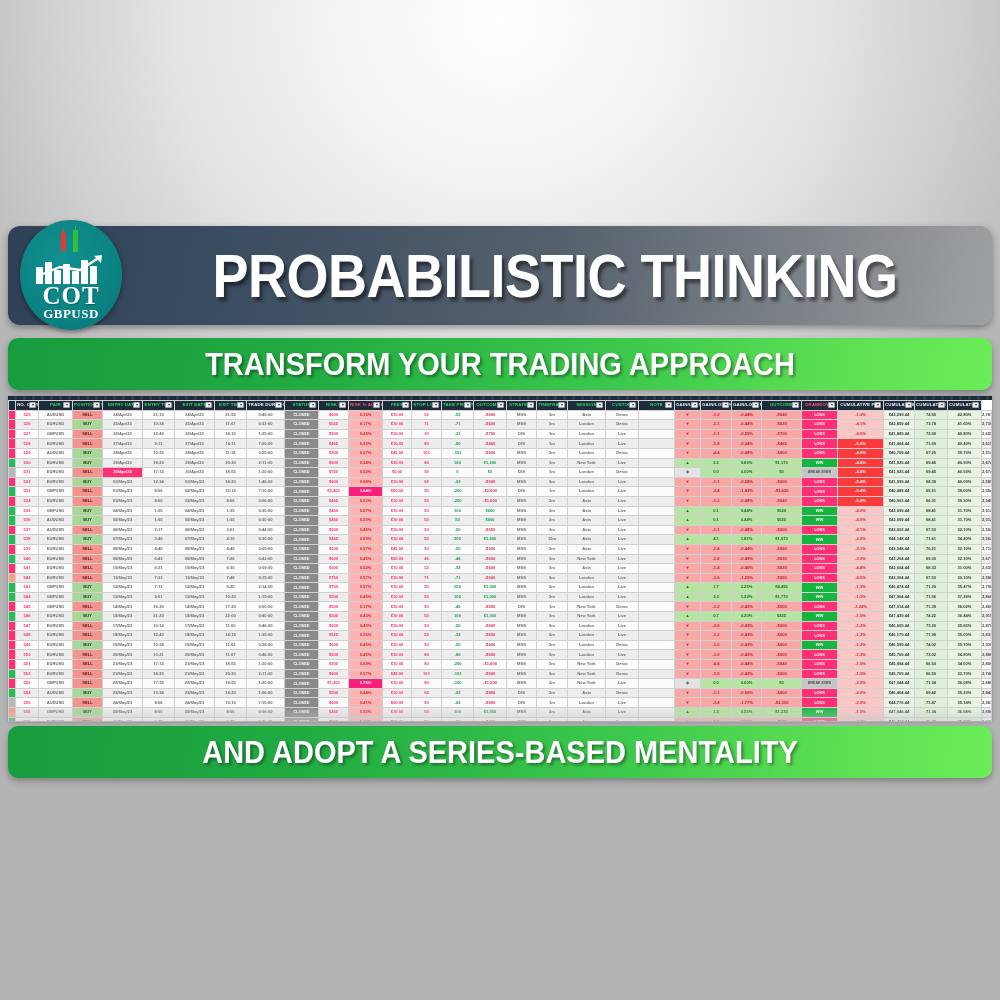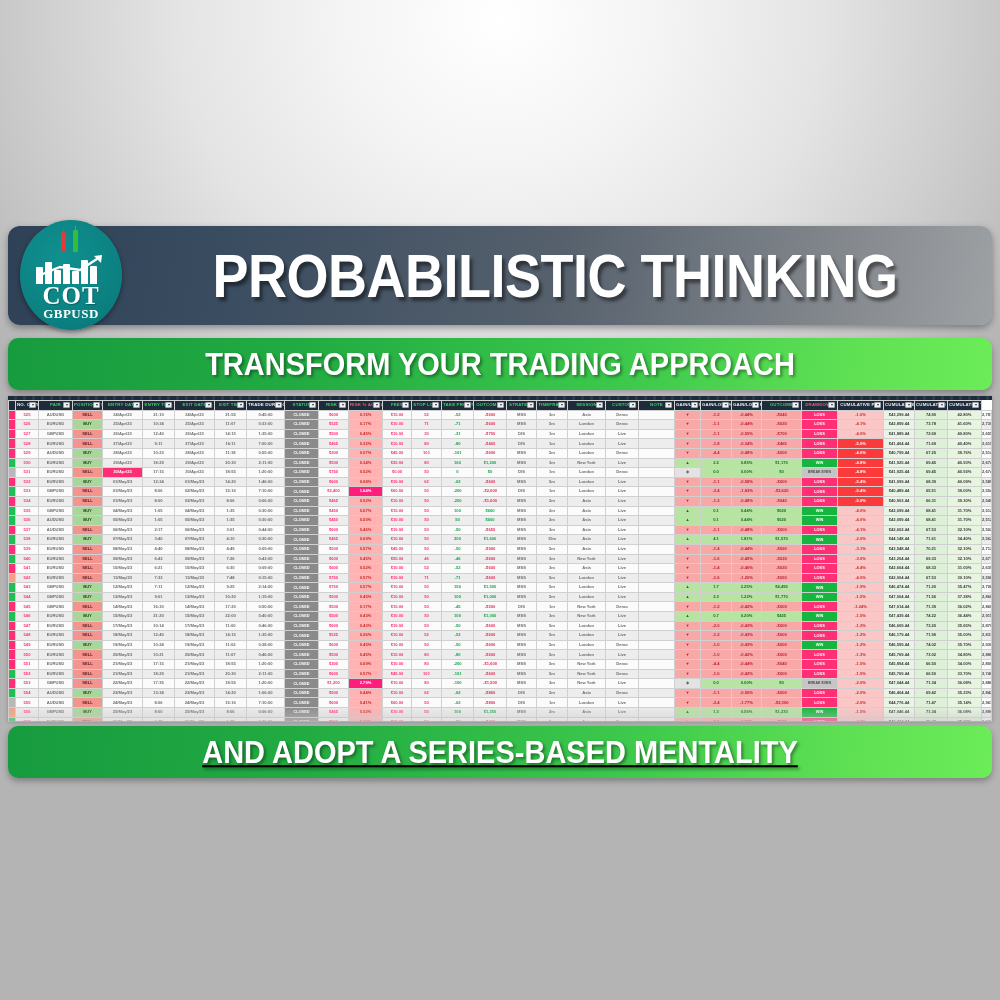--- a/index.html
+++ b/index.html
@@ -108,21 +108,21 @@
     width: 984px;
     height: 52px;
     border-radius: 10px;
     background: linear-gradient(95deg, #179b3f 0%, #22ab42 30%, #3cc84c 62%, #5ee053 85%, #6bec58 100%);
     box-shadow: 0 3px 6px rgba(0,0,0,0.3);
     display: flex;
     align-items: center;
     justify-content: center;
   }
   .sub-banner.top { top: 338px; }
-  .sub-banner.bottom { top: 726px; height: 52px; text-decoration: underline; }
+  .sub-banner.bottom { top: 726px; height: 52px; }
 
   .sub-text {
     color: #ffffff;
     font-size: 29px;
     font-weight: 900;
     letter-spacing: 0px;
     text-shadow: 2px 2px 3px rgba(0,0,0,0.4);
     transform: scaleY(1.1);
   }
 

